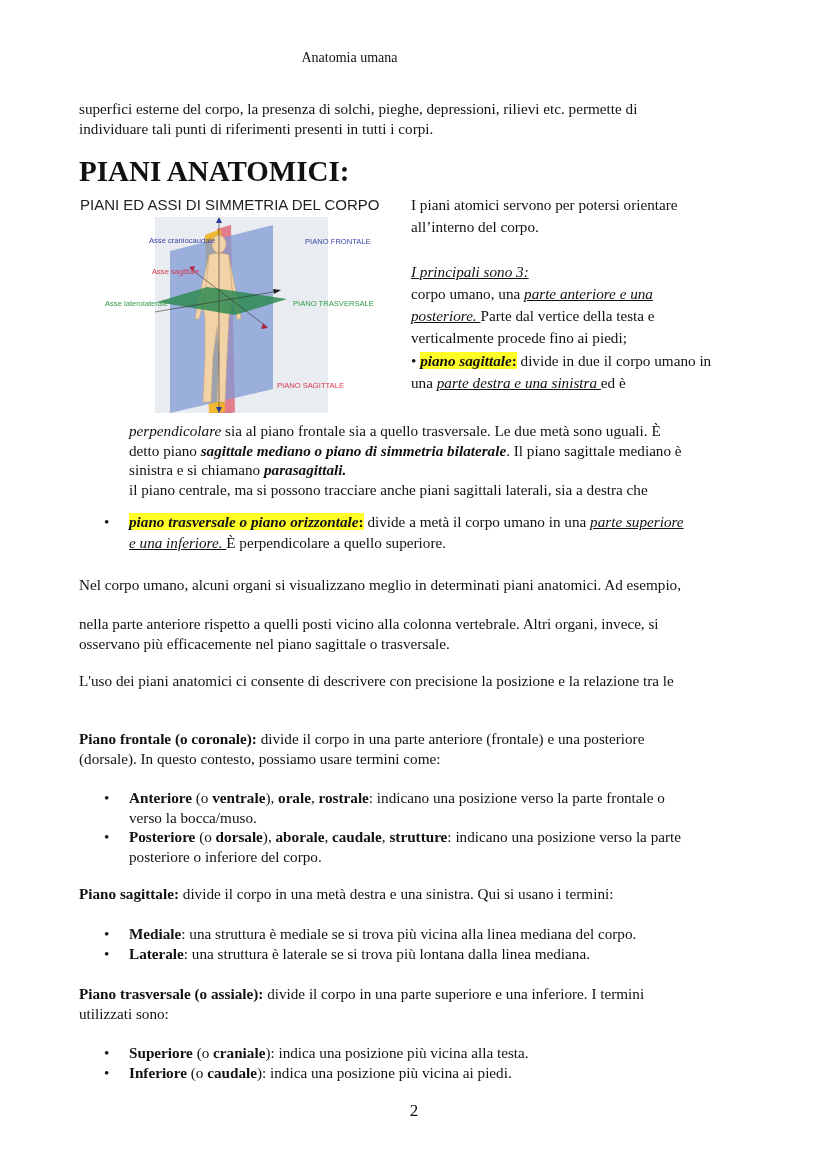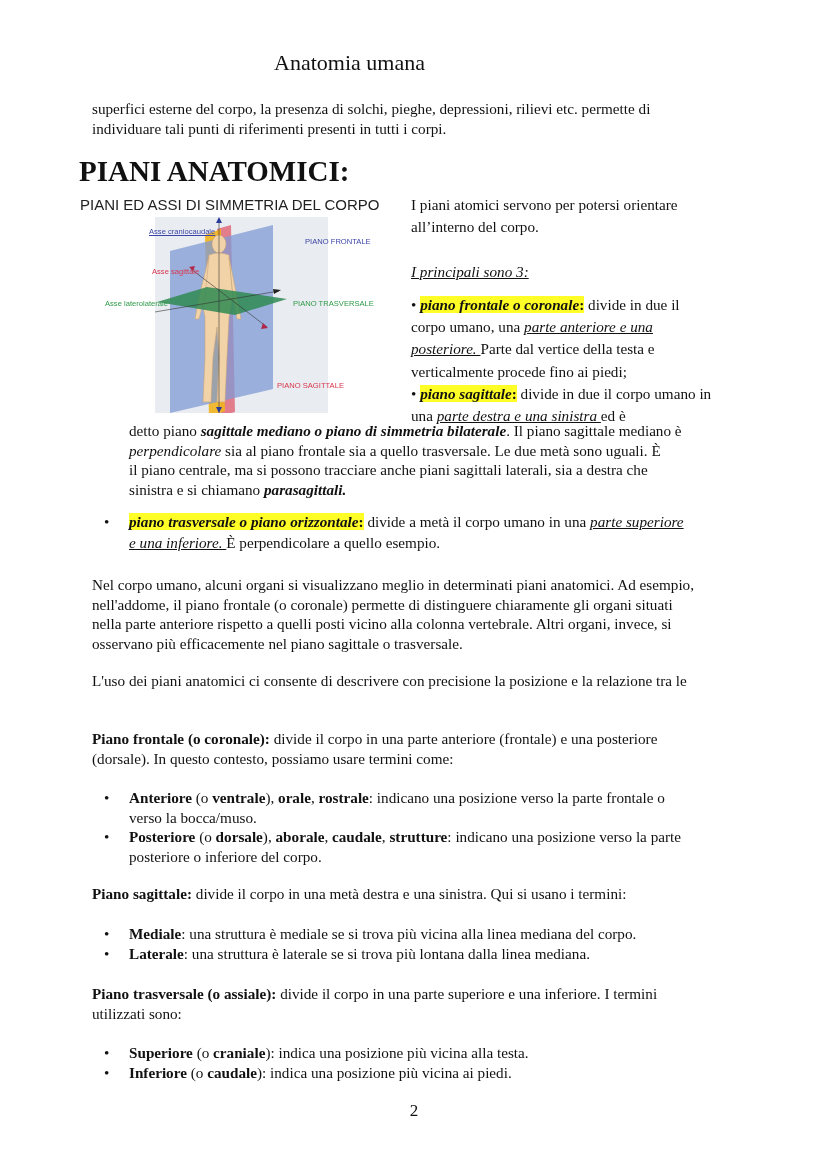--- a/index.html
+++ b/index.html
@@ -1,19 +1,19 @@
 <!DOCTYPE html>
 <html><head>
 <meta charset="utf-8">
 <style>
   html, body { margin: 0; padding: 0; background: #ffffff; }
   body { width: 828px; height: 1171px; position: relative; overflow: hidden;
          font-family: "Liberation Serif", "DejaVu Serif", serif; color: #111; font-size: 15.2px; }
-  .header { position: absolute; top: 50px; left: 0; width: 699px; text-align: center; font-size: 22px; }
-  .p { position: absolute; left: 92px; width: 680px; line-height: 19.5px; margin: 0; }
+  .header { position: absolute; top: 50px; left: 0; width: 699px; text-align: center; font-size: 14px; }
+  .p { position: absolute; left: 79px; width: 680px; line-height: 19.5px; margin: 0; }
   .h1 { position: absolute; left: 79px; top: 155px; font-size: 29px; font-weight: bold; margin: 0; }
   .fig-caption { position: absolute; left: 80px; top: 196px; font-family: "Liberation Sans", "DejaVu Sans", sans-serif; font-size: 15px; color: #222; }
   .figure { position: absolute; left: 155px; top: 217px; width: 173px; height: 196px; background: #e9ecf0; overflow: visible; }
   .fig-label { position: absolute; font-family: "Liberation Sans", "DejaVu Sans", sans-serif; font-size: 7.6px; white-space: nowrap; }
   .right-col { position: absolute; left: 411px; width: 350px; line-height: 22.3px; }
   .hl { background: #ffff27; font-weight: bold; font-style: italic; }
   .u { text-decoration: underline; font-style: italic; }
   .bi { font-weight: bold; font-style: italic; }
   .i { font-style: italic; }
   .b { font-weight: bold; }
@@ -54,62 +54,58 @@
 
     <line x1="64" y1="4" x2="64" y2="196" stroke="#333" stroke-width="0.6"></line>
     <polygon points="61,6 64,0 67,6" fill="#2a3a9a"></polygon>
     <polygon points="61,190 64,196 67,190" fill="#2a3a9a"></polygon>
     <line x1="-18" y1="98" x2="124" y2="74" stroke="#333" stroke-width="0.6"></line>
     <polygon points="118,72 126,73 119,77" fill="#222"></polygon>
     <line x1="36" y1="52" x2="112" y2="110" stroke="#333" stroke-width="0.6"></line>
     <polygon points="108,106 113,111 106,112" fill="#b0274a"></polygon>
     <polygon points="34,50 38,54 40,49" fill="#b0274a"></polygon>
   </svg>
-  <div class="fig-label" style="left:-6px;top:10px;color:#3b45a8;text-decoration:underline;">Asse craniocaudale</div>
+  <div class="fig-label" style="left:-6px;top:19px;color:#3b45a8;">Asse craniocaudale</div>
   <div class="fig-label" style="left:122px;top:20px;color:#3b45a8;margin-left:28px;">PIANO FRONTALE</div>
   <div class="fig-label" style="left:-3px;top:50px;color:#d9364c;">Asse sagittale</div>
   <div class="fig-label" style="left:-50px;top:82px;color:#2e9a48;">Asse laterolaterale</div>
   <div class="fig-label" style="left:138px;top:82px;color:#2e9a48;">PIANO TRASVERSALE</div>
   <div class="fig-label" style="left:122px;top:164px;color:#d9364c;">PIANO SAGITTALE</div>
 </div>
 
 <div class="right-col" style="top:194px;">
   <div>I piani atomici servono per potersi orientare</div>
   <div>all’interno del corpo.</div>
   <div style="margin-top:22px;" class="u">I principali sono 3:</div>
-  <div style="margin-top:11px;">
-    <span>•</span>
-    <span class="hl"><span>piano frontale o coronale</span><span style="font-style:normal">:</span></span><span> divide in due il</span>
-  </div>
   <div><span>corpo umano, una </span><span class="u">parte anteriore e una</span></div>
   <div><span class="u">posteriore. </span><span>Parte dal vertice della testa e</span></div>
   <div>verticalmente procede fino ai piedi;</div>
   <div>
     <span>•</span>
     <span class="hl"><span>piano sagittale</span><span style="font-style:normal">:</span></span><span> divide in due il corpo umano in</span>
   </div>
   <div><span>una </span><span class="u">parte destra e una sinistra </span><span>ed è</span></div>
 </div>
 
 <div class="p" style="top:421px;left:129px;width:630px;line-height:19.6px;">
+  <div><span class="i">perpendicolare</span><span> sia al piano frontale sia a quello trasversale. Le due metà sono uguali. È</span></div>
   <div><span>detto piano </span><span class="bi">sagittale mediano o piano di simmetria bilaterale</span><span>. Il piano sagittale mediano è</span></div>
-  <div><span class="i">perpendicolare</span><span> sia al piano frontale sia a quello trasversale. Le due metà sono uguali. È</span></div>
+  <div><span>sinistra e si chiamano </span><span class="bi">parasagittali.</span></div>
   <div>il piano centrale, ma si possono tracciare anche piani sagittali laterali, sia a destra che</div>
-  <div><span>sinistra e si chiamano </span><span class="bi">parasagittali.</span></div>
 </div>
 
 <div class="bullet-list" style="top:511px;line-height:21px;">
   <span class="bul">•</span>
   <div><span class="hl"><span>piano trasversale o piano orizzontale</span><span style="font-style:normal">:</span></span><span> divide a metà il corpo umano in una </span><span class="u">parte superiore</span></div>
-  <div><span class="u">e una inferiore.  </span><span>È perpendicolare a quello esempio.</span></div>
+  <div><span class="u">e una inferiore.  </span><span>È perpendicolare a quello superiore.</span></div>
 </div>
 
 <p class="p" style="top:575px;">
   <span>Nel corpo umano, alcuni organi si visualizzano meglio in determinati piani anatomici. Ad esempio,</span><br>
-  <span>nell'addome, il piano frontale (o coronale) permette di distinguere chiaramente gli organi situati</span><br>
+  <br>
   <span>nella parte anteriore rispetto a quelli posti vicino alla colonna vertebrale. Altri organi, invece, si</span><br>
   <span>osservano più efficacemente nel piano sagittale o trasversale.</span>
 </p>
 
 <p class="p" style="top:671px;">
   <span>L'uso dei piani anatomici ci consente di descrivere con precisione la posizione e la relazione tra le</span><br>
 </p>
 
 <p class="p" style="top:729px;">
   <span class="b">Piano frontale (o coronale):</span><span> divide il corpo in una parte anteriore (frontale) e una posteriore</span><br>

